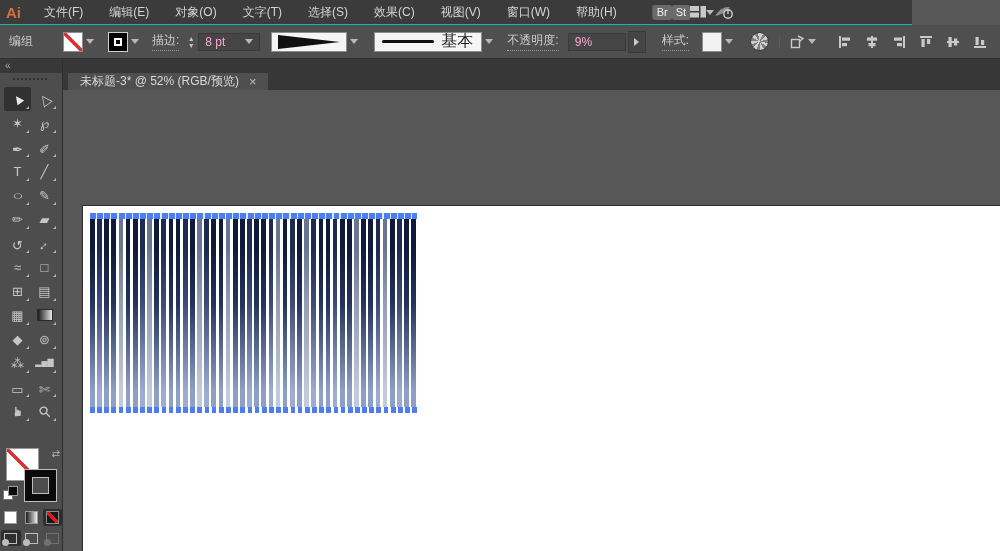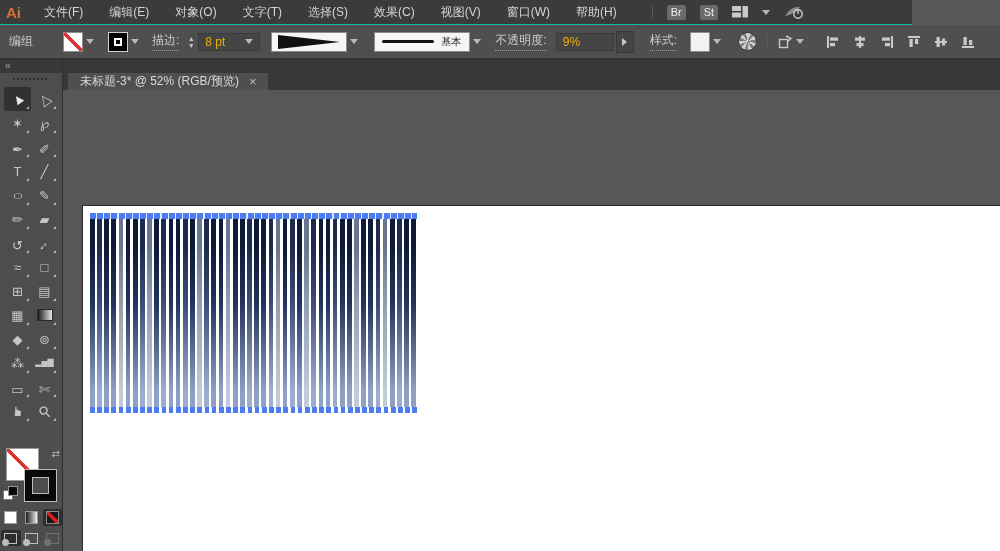--- a/index.html
+++ b/index.html
@@ -10,21 +10,21 @@
   }
   
   #menubar{
     position:absolute;left:0;top:0;width:912px;height:25px;background:#3b3b3b;
     border-bottom:1px solid #14b8a6;display:flex;align-items:center;color:#d4d4d4;
     font-size:12px;box-sizing:border-box;
   }
   #menubar .logo{color:#d4713f;font-weight:bold;font-size:15px;padding:0 10px 0 6px;letter-spacing:0}
   #menubar .menus{display:flex;align-items:flex-start}
   #menubar .menu-item{padding:0 13px;cursor:default;white-space:nowrap}
-  #menubar .right{display:flex;align-items:center;margin-left:22px;gap:14px}
+  #menubar .right{display:flex;align-items:center;margin-left:22px;}
   .vdiv{width:1px;height:14px;background:#5a5a5a;display:inline-block}
   .badge{background:#6a6a6a;color:#f0f0f0;font-size:11px;line-height:15px;padding:0 4px;border-radius:2px}
   .chev{width:0;height:0;border-left:4px solid transparent;border-right:4px solid transparent;border-top:5px solid #b9b9b9;display:inline-block}
   .ws-icon svg,.gpu-icon svg,.shape-opt svg{display:block}
   
   #controlbar{
     position:absolute;left:0;top:25px;width:1000px;height:34px;background:#4f4f4f;
     border-bottom:1px solid #303030;display:flex;align-items:center;color:#cccccc;
     font-size:12px;box-sizing:border-box;
   }
@@ -32,28 +32,28 @@
   .lbl{margin:0 6px;white-space:nowrap}
   .lbl.link{border-bottom:1px dotted #9a9a9a;padding-bottom:1px;cursor:pointer}
   .ctx{margin-left:9px;margin-right:23px}
   .swgrp{display:flex;align-items:center;gap:3px;margin:0 7px}
   .sw{width:20px;height:20px;box-sizing:border-box;border:1px solid #8d8d8d;background:#fff;position:relative;display:inline-block}
   .sw-none{background:linear-gradient(to top right,#ffffff calc(50% - 1.5px),#e03131 calc(50% - 1.5px),#e03131 calc(50% + 1.5px),#ffffff calc(50% + 1.5px))}
   .sw-stroke{background:#000;border:1px solid #cfcfcf}
   .sw-stroke::after{content:"";position:absolute;inset:5px;border:2px solid #fff;background:#000}
   .sw-style{background:#f2f2f2}
   .stepper{display:inline-flex;flex-direction:column;margin:0 2px 0 4px;color:#c4c4c4;font-size:8px;line-height:7px;cursor:pointer}
-  .field{background:#454545;border:1px solid #3a3a3a;color:#eab308;height:18px;display:inline-flex;align-items:center;
+  .field{background:#454545;border:1px solid #3a3a3a;color:#f9a8d4;height:18px;display:inline-flex;align-items:center;
          padding:0 6px;margin:0 3px;min-width:42px;box-sizing:border-box;cursor:text}
   .field .chev{margin-left:auto}
   .ddbox{background:#f5f5f5;border:1px solid #8d8d8d;height:20px;display:inline-flex;align-items:center;box-sizing:border-box}
   .profile-dd,.brush-dd{display:flex;align-items:center;gap:3px;margin:0 8px}
   .profile-shape{width:0;height:0;border-top:7px solid transparent;border-bottom:7px solid transparent;border-left:62px solid #111;margin:0 6px}
   .brush-line{width:52px;height:3px;background:#111;margin:0 7px;border-radius:2px}
-  .brush-name{color:#222;margin-right:8px;font-size:10px}
+  .brush-name{color:#222;margin-right:8px;font-size:16px}
   .arrow-btn{width:16px;height:20px;background:#454545;border:1px solid #3a3a3a;display:inline-flex;align-items:center;justify-content:center;cursor:pointer;margin-left:-1px}
   .arrow-btn::after{content:"";width:0;height:0;border-top:4px solid transparent;border-bottom:4px solid transparent;border-left:5px solid #c9c9c9}
   .wheel{width:17px;height:17px;border-radius:50%;margin:0 10px;cursor:pointer;
     background:repeating-conic-gradient(#cfcfcf 0 25deg,#7e7e7e 25deg 50deg);border:1px solid #3d3d3d}
   .shape-opt{display:flex;align-items:center;gap:3px;margin:0 10px;cursor:pointer}
   .align-group{display:flex;align-items:center;gap:13px;margin-left:12px}
   .align-btn{cursor:pointer;display:inline-flex}
   .align-btn svg rect{fill:#c9c9c9}
   
   #toolbar{

